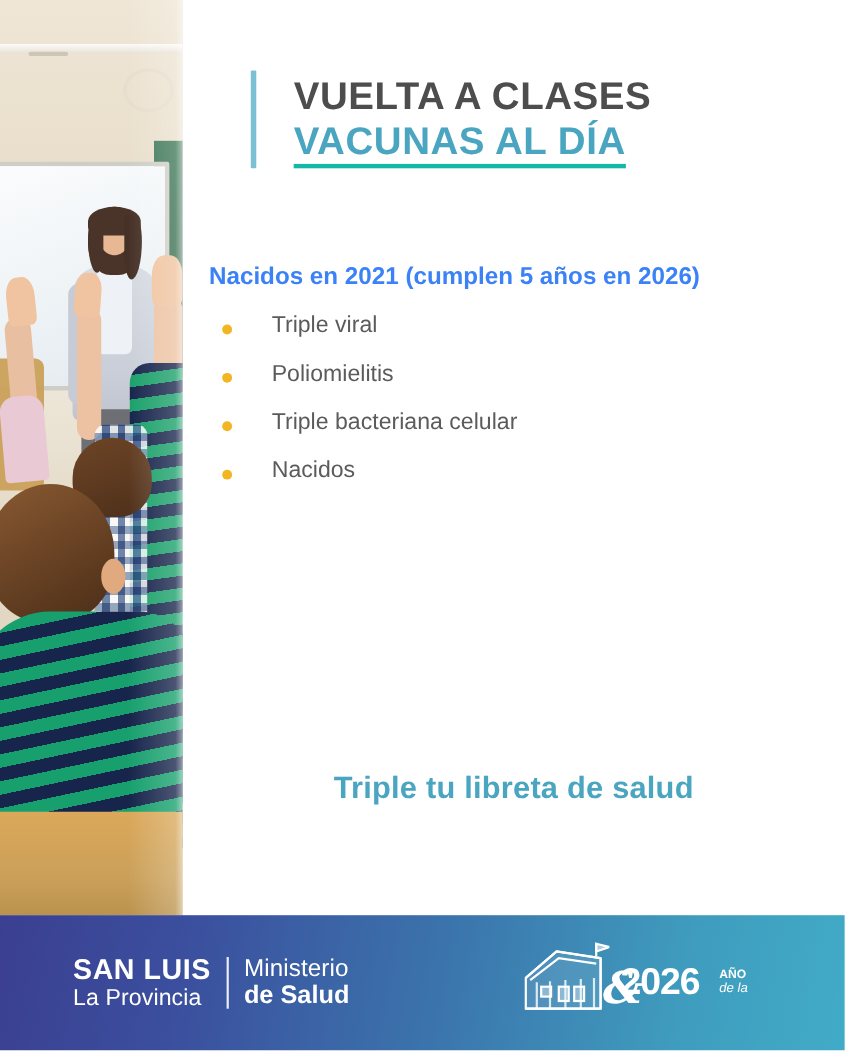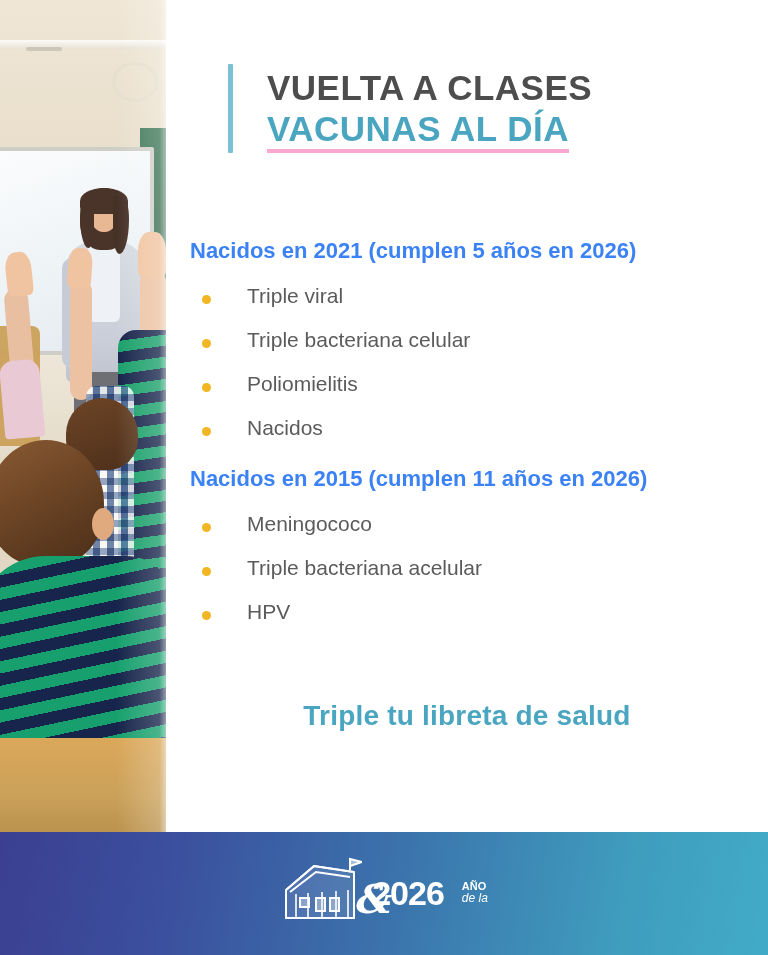--- a/index.html
+++ b/index.html
@@ -212,21 +212,21 @@
     white-space: nowrap;
   }
   .title-line2 {
     font-size: 35px;
     font-weight: bold;
     letter-spacing: .5px;
     color: #4aa5c0;
     line-height: 1.12;
     white-space: nowrap;
     display: inline-block;
-    border-bottom: 4px solid #f9a8d4;
+    border-bottom: 4px solid #14b8a6;
     padding-bottom: 1px;
     margin-top: 2px;
   }
 
   
   .sections {
     position: absolute;
     left: 24px;
     top: 238px;
     right: 18px;
@@ -415,57 +415,53 @@
 
       <div class="section first">
         <h2 class="section-heading">Nacidos en 2021 (cumplen 5 años en 2026)</h2>
         <ul class="vaccine-list">
           <li class="vaccine-item">
             <span class="bullet"></span>
             <span class="vaccine-label">Triple viral</span>
           </li>
           <li class="vaccine-item">
             <span class="bullet"></span>
-            <span class="vaccine-label">Triple bacteriana celular</span>
+            <span class="vaccine-label">Poliomielitis</span>
           </li>
           <li class="vaccine-item">
             <span class="bullet"></span>
-            <span class="vaccine-label">Poliomielitis</span>
+            <span class="vaccine-label">Triple bacteriana celular</span>
           </li>
           <li class="vaccine-item">
             <span class="bullet"></span>
             <span class="vaccine-label">Nacidos</span>
           </li>
         </ul>
       </div>
 
-      <div class="section second">
-        <h2 class="section-heading">Nacidos en 2015 (cumplen 11 años en 2026)</h2>
-        <ul class="vaccine-list">
-          <li class="vaccine-item">
-            <span class="bullet"></span>
-            <span class="vaccine-label">Meningococo</span>
-          </li>
-          <li class="vaccine-item">
-            <span class="bullet"></span>
-            <span class="vaccine-label">Triple bacteriana acelular</span>
-          </li>
-          <li class="vaccine-item">
-            <span class="bullet"></span>
-            <span class="vaccine-label">HPV</span>
-          </li>
-        </ul>
+    </div>
+
+    <div class="cta">Triple tu libreta de salud</div>
+  </div>
+
+  <div class="footer">
+
+    <div class="footer-left">
+      <div class="gov-logo">
+        <div class="gov-left">
+          <div class="gov-sanluis">SAN LUIS</div>
+          <div class="gov-provincia">La Provincia</div>
+        </div>
+        <div class="gov-divider"></div>
+        <div class="gov-right">
+          <div class="gov-min">Ministerio</div>
+          <div class="gov-salud">de Salud</div>
+        </div>
       </div>
     </div>
-
-    <div class="cta">Triple tu libreta de salud</div>
-  </div>
-
-  <div class="footer">
-
 
     <div class="footer-right">
       <div class="edu-house">
         <svg width="82" height="72" viewBox="0 0 82 72" fill="none" stroke="#ffffff" stroke-width="2">
           <path d="M6 34 L34 10 L74 16 L74 62 L6 62 Z" fill="#ffffff" fill-opacity="0.10"></path>
           <path d="M6 34 L34 10 L74 16"></path>
           <path d="M10 36 L36 16 L70 21"></path>
           <path d="M6 62 L74 62"></path>
           <path d="M74 16 L74 62"></path>
           <path d="M16 38 L16 62 M28 37 L28 62 M42 36 L42 62 M56 35 L56 62 M68 34 L68 62" stroke-opacity="0.8"></path>

